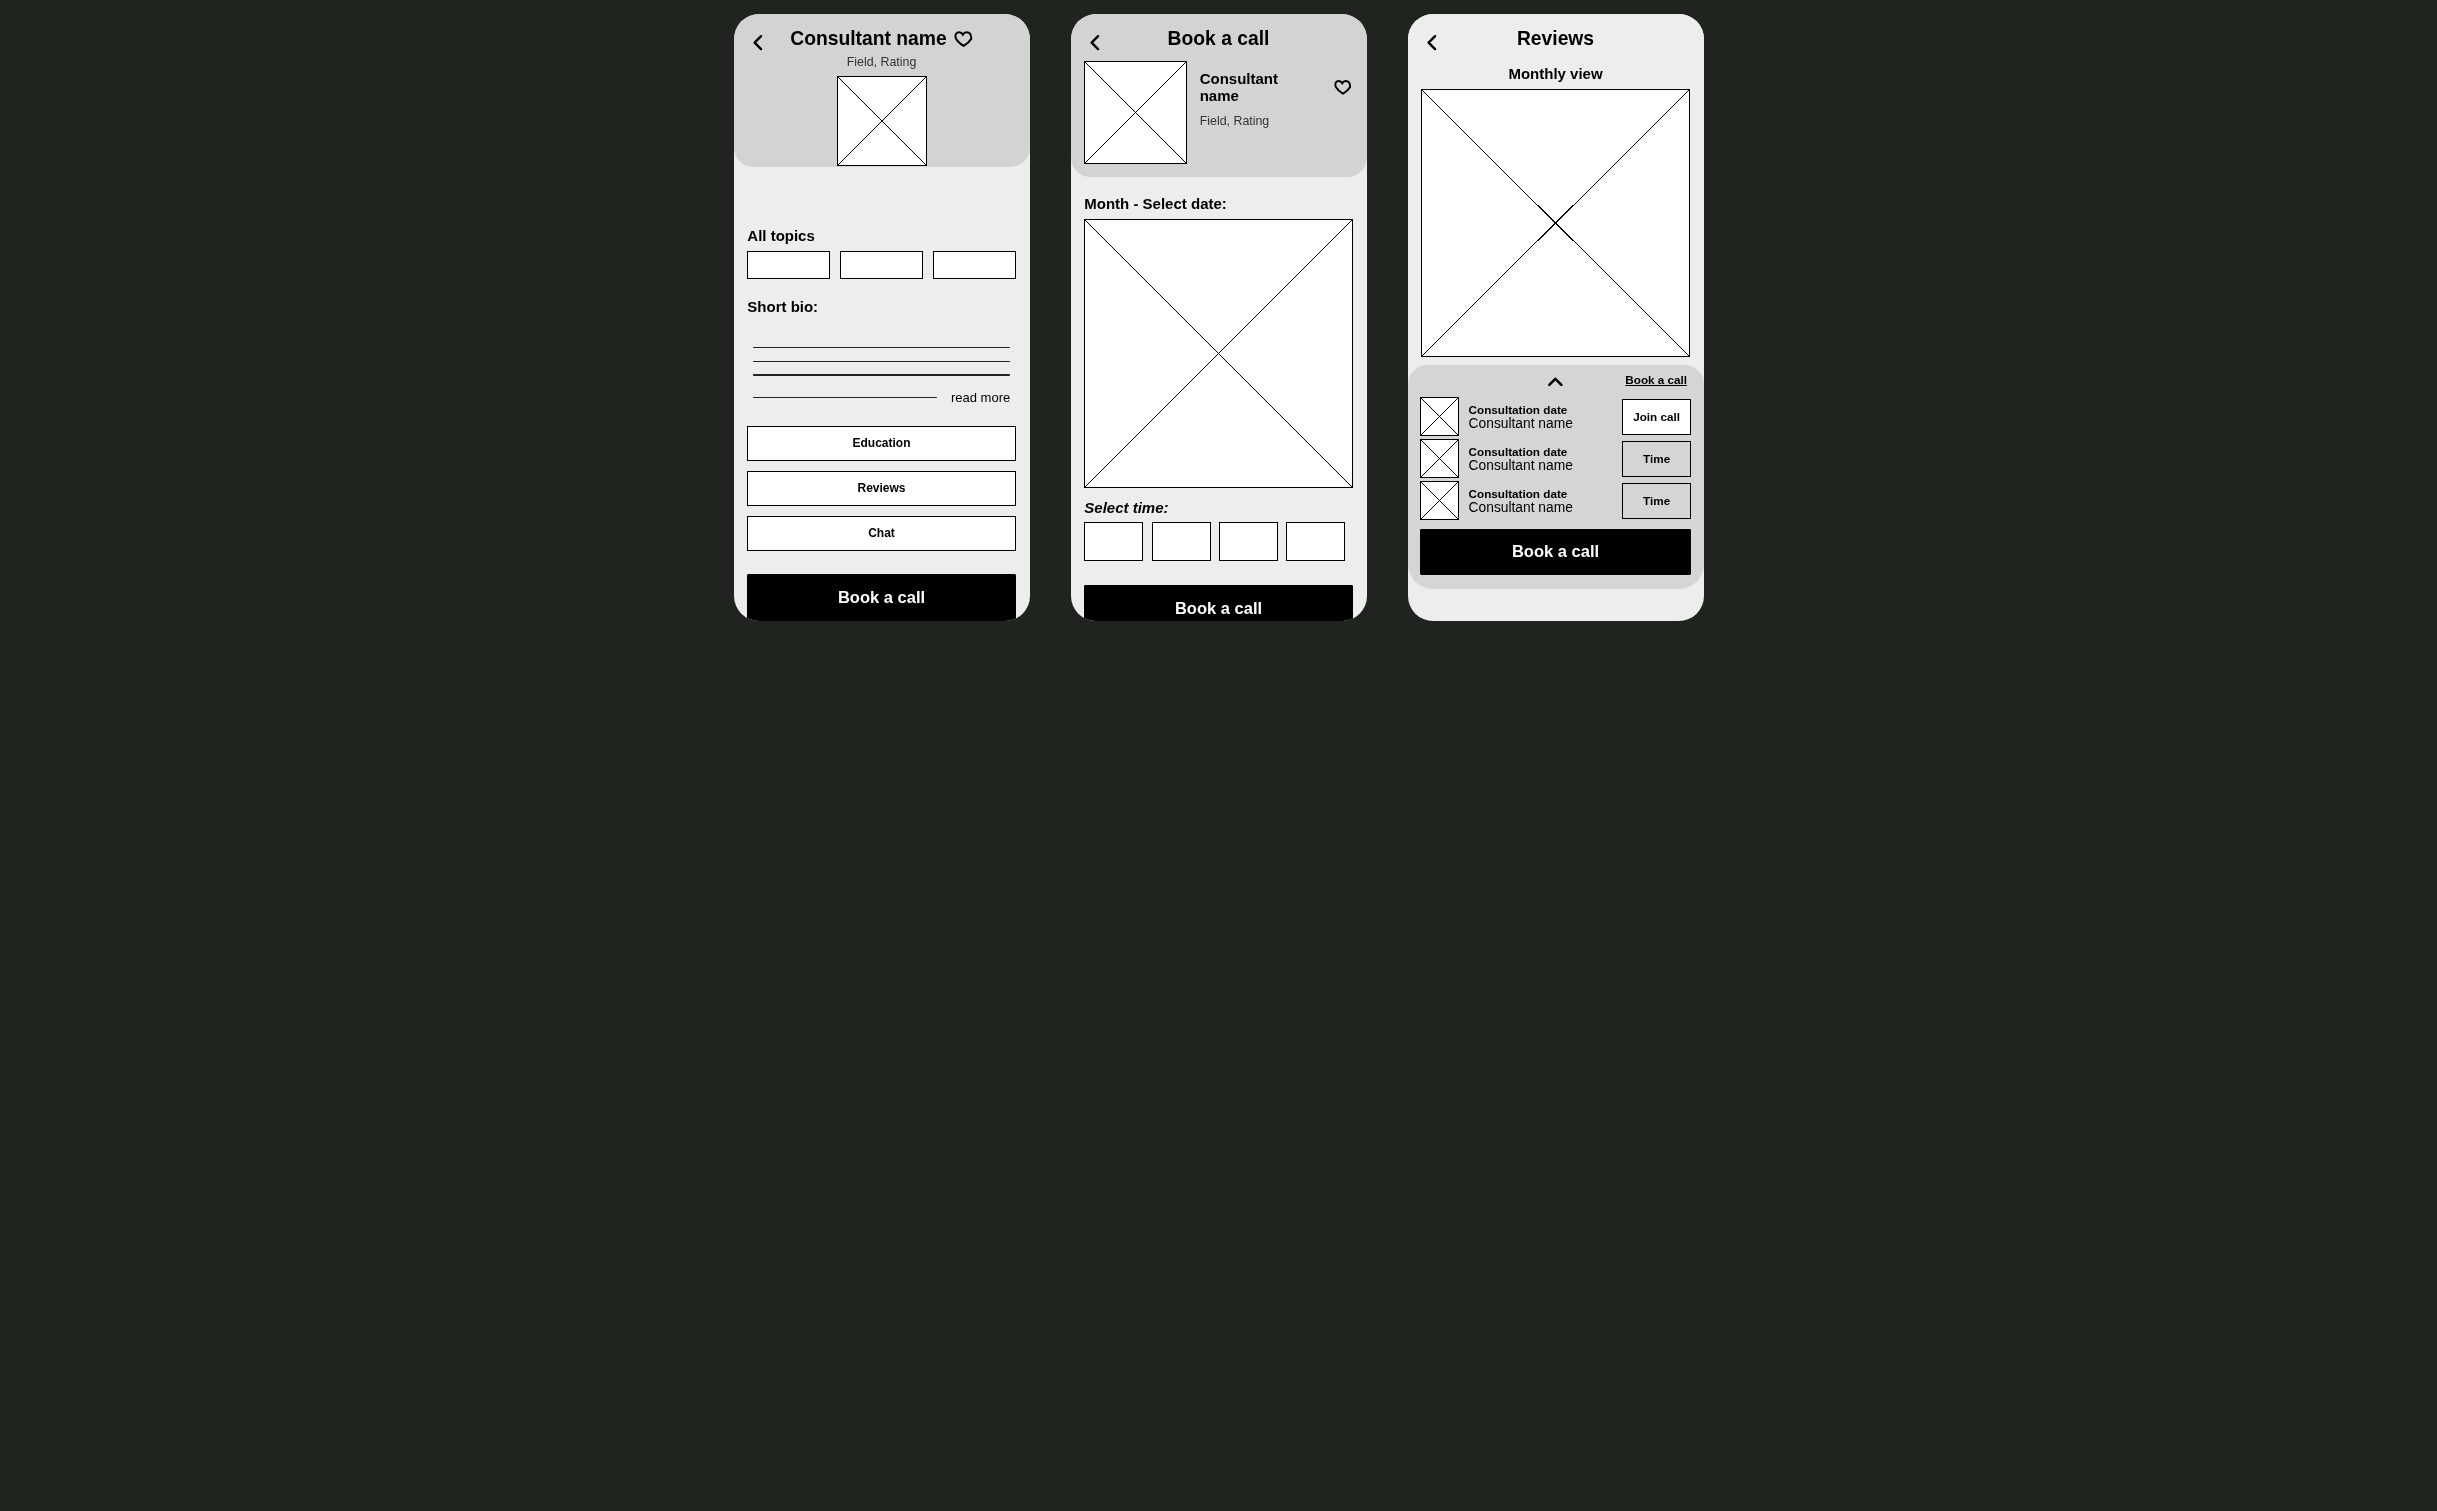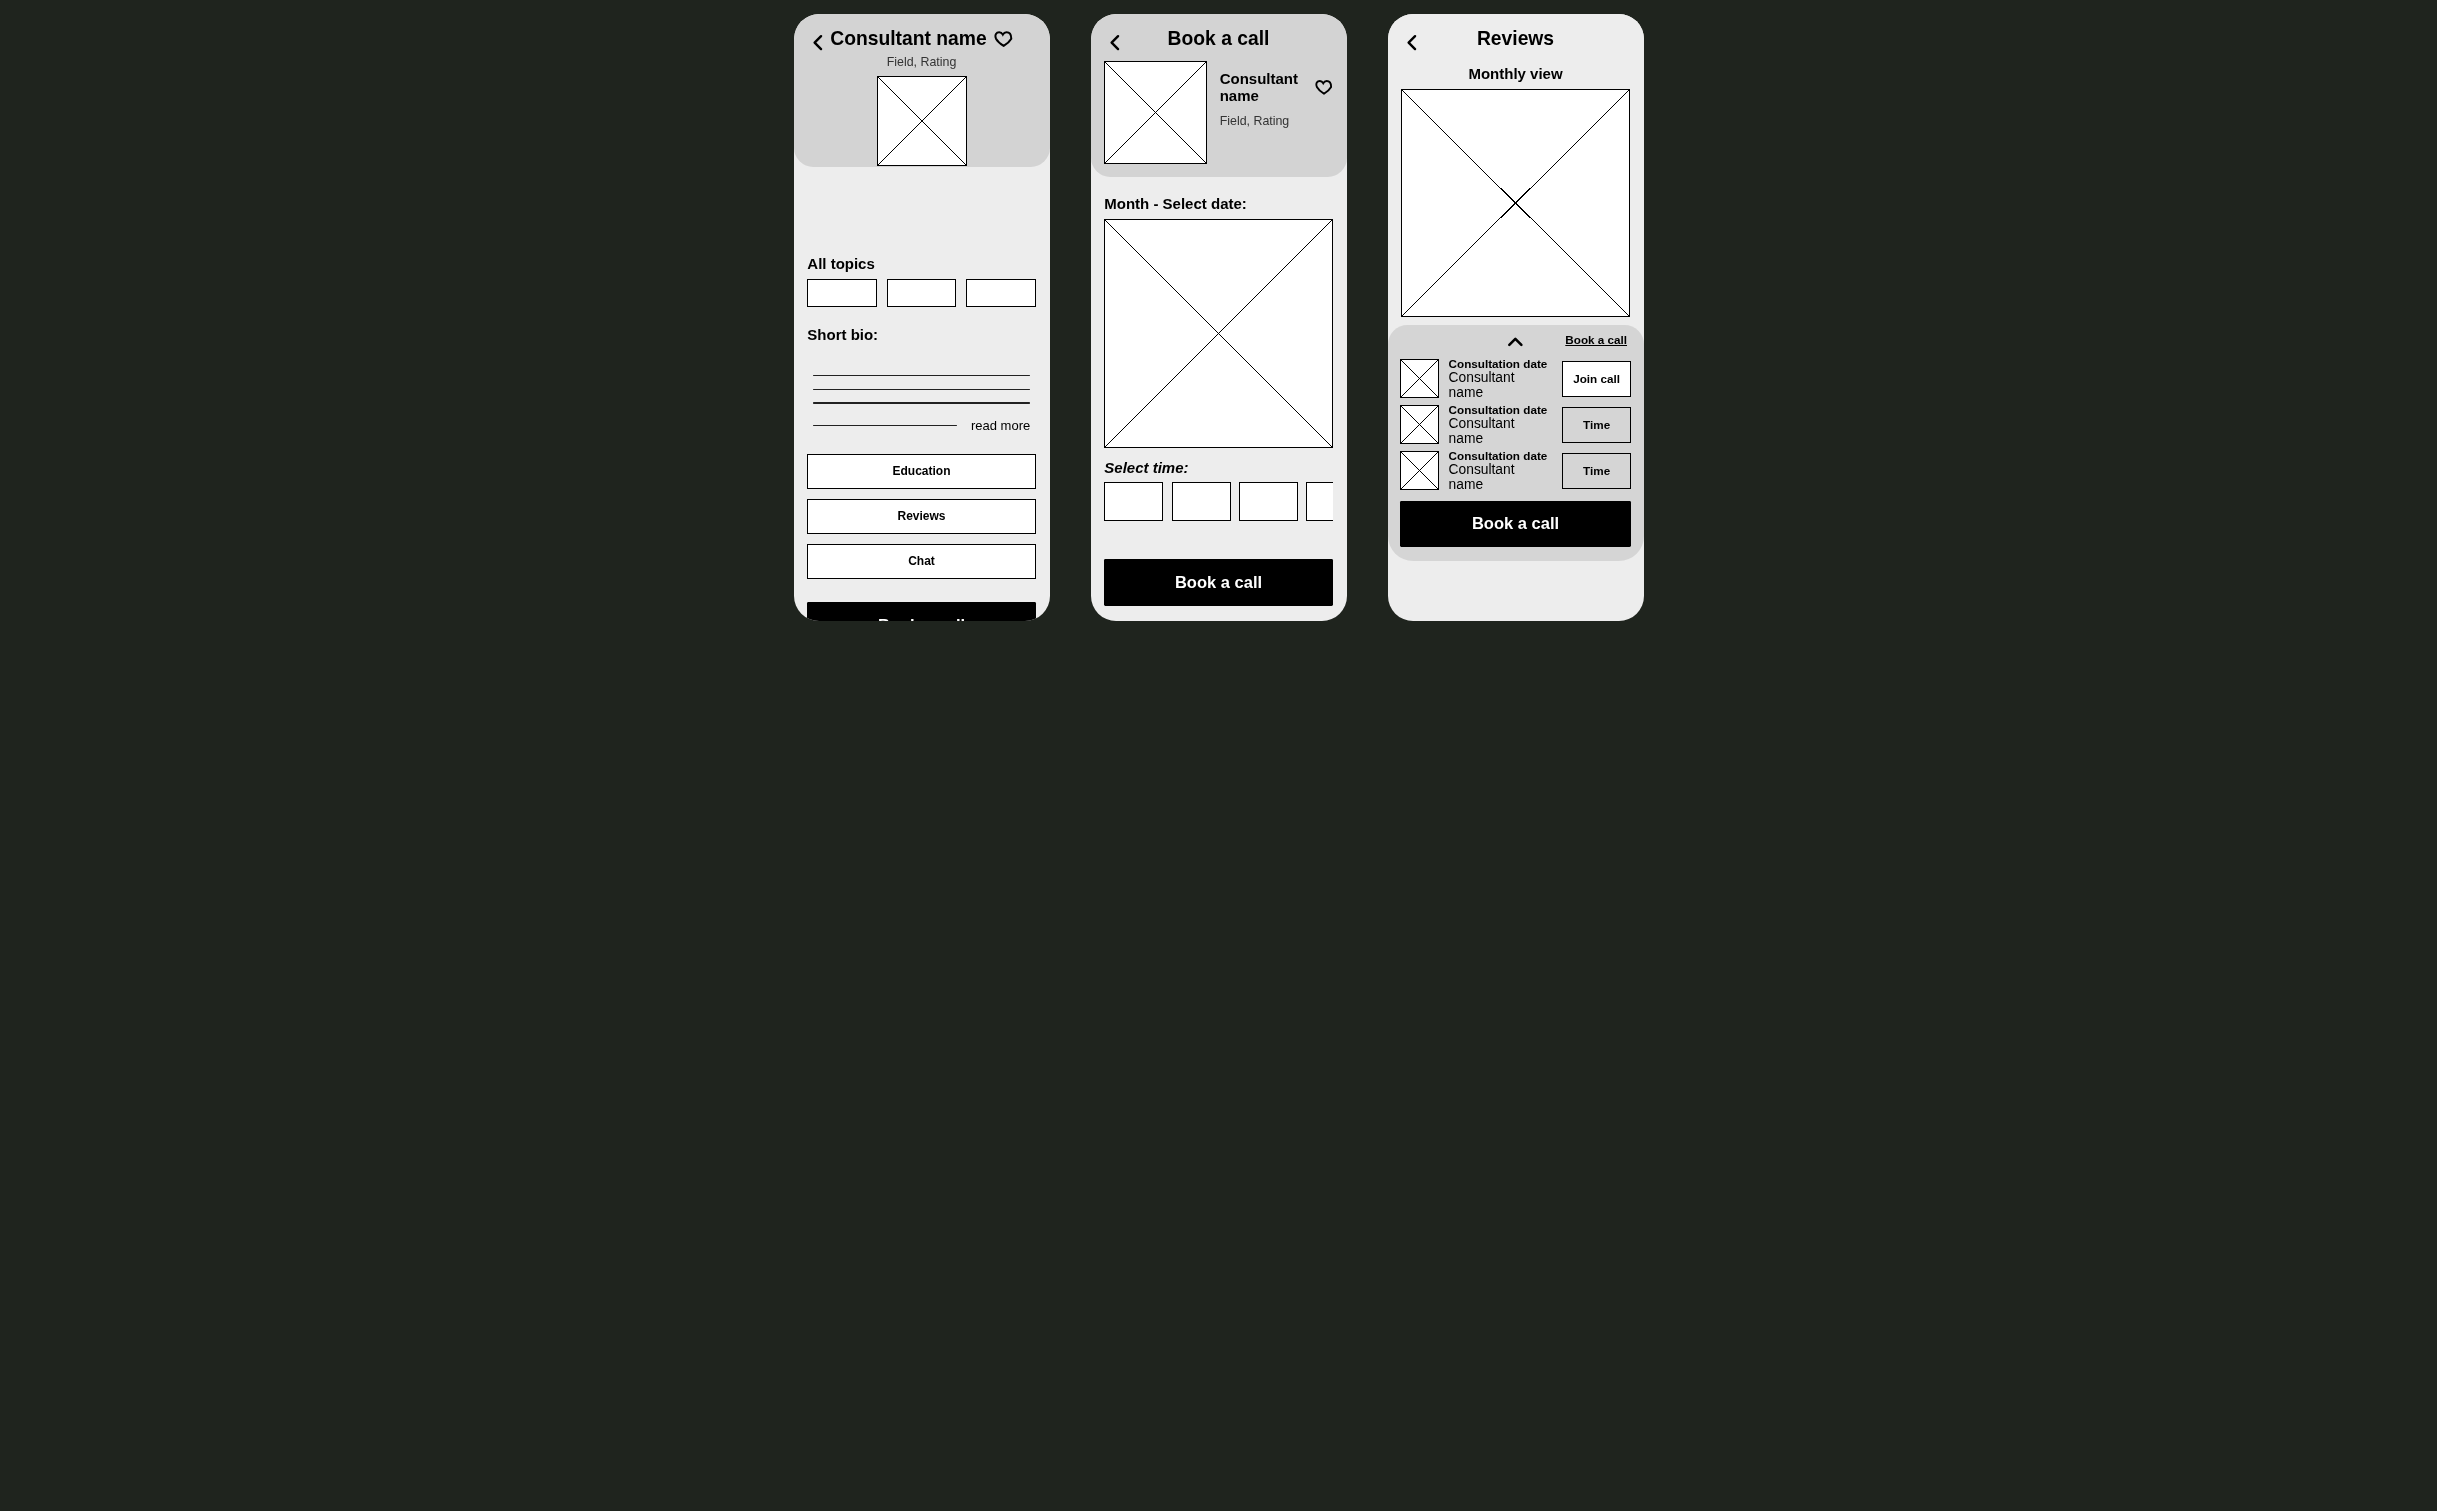--- a/index.html
+++ b/index.html
@@ -15,21 +15,21 @@
     margin: 0;
     background: var(--bg-dark);
     font-family: -apple-system, Helvetica, Arial, sans-serif;
     display: flex;
     gap: 41px;
     padding: 13.8px 20.7px;
     justify-content: center;
     align-items: flex-start;
   }
   .phone {
-    width: 256px;
+    width: 296px;
     height: 607px;
     background: var(--frame-bg);
     border-radius: 25px;
     overflow: hidden;
     position: relative;
     display: flex;
     flex-direction: column;
   }
   .header {
     background: var(--header-bg);
@@ -238,21 +238,21 @@
             <path d="M12 21s-7-4.5-9.5-9C.5 7 3 4 6.5 4c2 0 3.5 1.2 4.5 3 1-1.8 2.5-3 4.5-3C19 4 21.5 7 21.5 12c-2.5 4.5-9.5 9-9.5 9z"></path>
           </svg>
       </div>
     </div>
     <div class="subtitle">Field, Rating</div>
     <div class="avatar-wrap">
       <div class="placeholder avatar"></div>
     </div>
   </div>
 
-  <div class="body" style="padding-top:83px;justify-content:center;">
+  <div class="body" style="padding-top:55px;justify-content:center;">
     <div class="section-label">All topics</div>
     <div class="chips">
       <div class="chip"></div>
       <div class="chip"></div>
       <div class="chip"></div>
     </div>
 
     <div class="section-label" style="margin-top:19.3px;">Short bio:</div>
     <div class="lines">
       <div class="line"></div>

